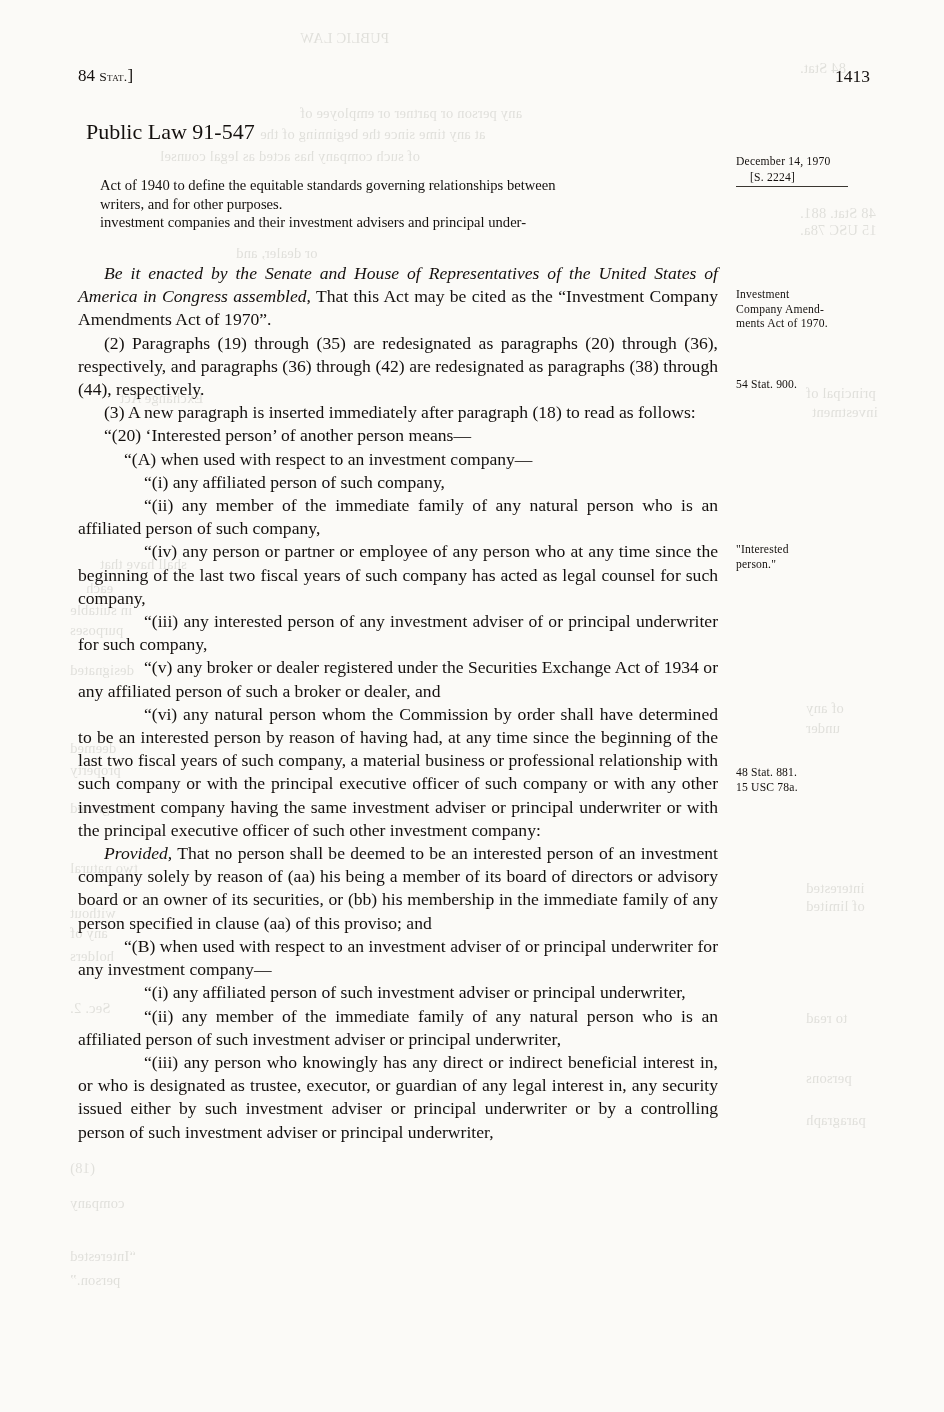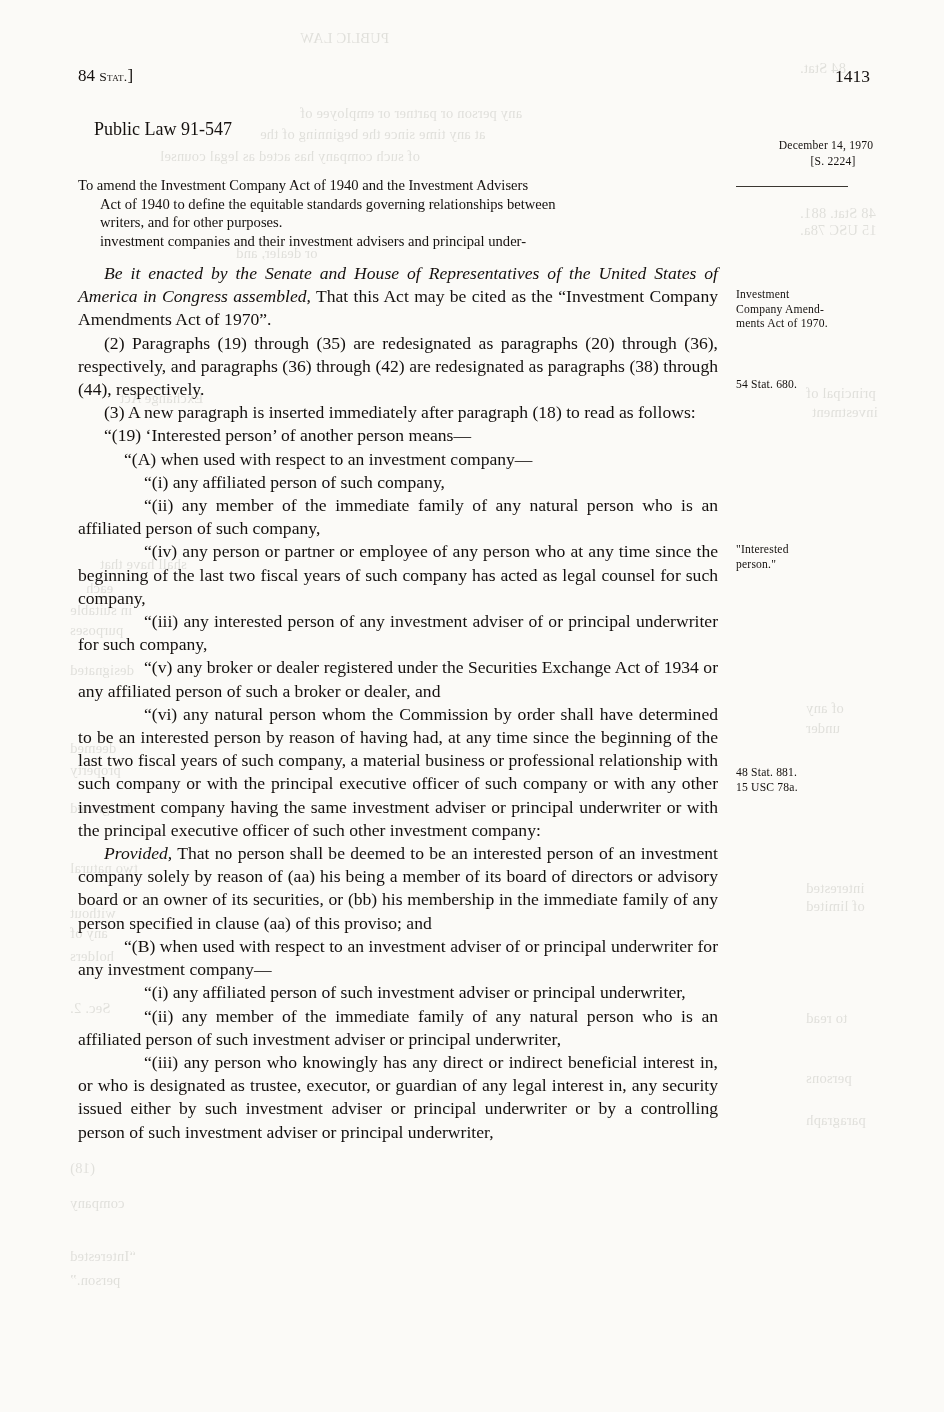--- a/index.html
+++ b/index.html
@@ -68,23 +68,23 @@
   .runhead .pageno {
     position: absolute;
     right: 0;
     top: 0;
     font-size: 17.5px;
   }
 
   
   .lawno {
     position: absolute;
-    left: 94px;
+    left: 86px;
     top: 119px;
-    font-size: 18px;
+    font-size: 22px;
   }
   .anact {
     position: absolute;
     left: 78px;
     top: 150px;
     width: 570px;
     text-align: center;
     font-size: 15.5px;
     letter-spacing: 0.5px;
   }
@@ -107,22 +107,21 @@
   
   .margin {
     position: absolute;
     left: 736px;
     width: 180px;
     font-size: 11.6px;
     line-height: 14.6px;
     letter-spacing: 0.2px;
   }
   .margin.dateline {
-    top: 139px;
-    text-align: center;
+    top: 155px;
   }
   .margin .billno {
     display: block;
     margin-top: 1px;
     padding-left: 14px;
   }
   .rule {
     position: absolute;
     left: 736px;
     top: 186px;
@@ -201,40 +200,39 @@
       <span>84</span>
       <span class="sc smallcap">Stat.</span><span>]</span>
     </div>
     <div class="pageno">1413</div>
   </div>
 
   <div class="lawno">Public Law 91-547</div>
 
 
   <div class="longtitle">
-    <span class="ind">To amend the Investment Company Act of 1940 and the Investment Advisers</span>
     <span class="l2">Act of 1940 to define the equitable standards governing relationships between</span>
     <span class="l2">writers, and for other purposes.</span>
     <span class="l2">investment companies and their investment advisers and principal under-</span>
   </div>
 
   <div class="margin dateline">
     <span>December 14, 1970</span>
     <span class="billno">[S. 2224]</span>
   </div>
   <div class="rule"></div>
 
   <div class="margin" style="top:288px;">
     <div>Investment</div>
     <div>Company Amend-</div>
     <div>ments Act of 1970.</div>
   </div>
 
   <div class="margin" style="top:378px;">
-    <div>54 Stat. 680.</div>
+    <div>54 Stat. 900.</div>
   </div>
 
   <div class="margin" style="top:543px;">
     <div>"Interested</div>
     <div>person."</div>
   </div>
 
   <div class="margin" style="top:766px;">
     <div>48 Stat. 881.</div>
     <div>15 USC 78a.</div>
@@ -243,21 +241,21 @@
   <div class="body">
 
     <p class="p-ind"><span class="ital">Be it enacted by the Senate and House of Representatives of the</span>
       <span class="ital">United States of America in Congress assembled,</span><span> That this Act may</span>
       <span>be cited as the “Investment Company Amendments Act of 1970”.</span></p>
 
 
     <p class="p-ind">(2) Paragraphs (19) through (35) are redesignated as paragraphs (20) through (36), respectively, and paragraphs (36) through (42) are redesignated as paragraphs (38) through (44), respectively.</p>
     <p class="p-ind">(3) A new paragraph is inserted immediately after paragraph (18) to read as follows:</p>
 
-    <p class="p-ind">“(19) ‘Interested person’ of another person means—</p>
+    <p class="p-ind">“(20) ‘Interested person’ of another person means—</p>
     <p class="p-ind2">“(A) when used with respect to an investment company—</p>
     <p class="p-ind3">“(i) any affiliated person of such company,</p>
     <p class="p-ind3">“(ii) any member of the immediate family of any natural person who is an affiliated person of such company,</p>
     <p class="p-ind3">“(iv) any person or partner or employee of any person who at any time since the beginning of the last two fiscal years of such company has acted as legal counsel for such company,</p>
     <p class="p-ind3">“(iii) any interested person of any investment adviser of or principal underwriter for such company,</p>
     <p class="p-ind3">“(v) any broker or dealer registered under the Securities Exchange Act of 1934 or any affiliated person of such a broker or dealer, and</p>
     <p class="p-ind3">“(vi) any natural person whom the Commission by order shall have determined to be an interested person by reason of having had, at any time since the beginning of the last two fiscal years of such company, a material business or professional relationship with such company or with the principal executive officer of such company or with any other investment company having the same investment adviser or principal underwriter or with the principal executive officer of such other investment company:</p>
 
     <p class="p-ind"><span class="ital">Provided,</span><span> That no person shall be deemed to be an interested person of an investment company solely by reason of (aa) his being a member of its board of directors or advisory board or an owner of its securities, or (bb) his membership in the immediate family of any person specified in clause (aa) of this proviso; and</span></p>
 

